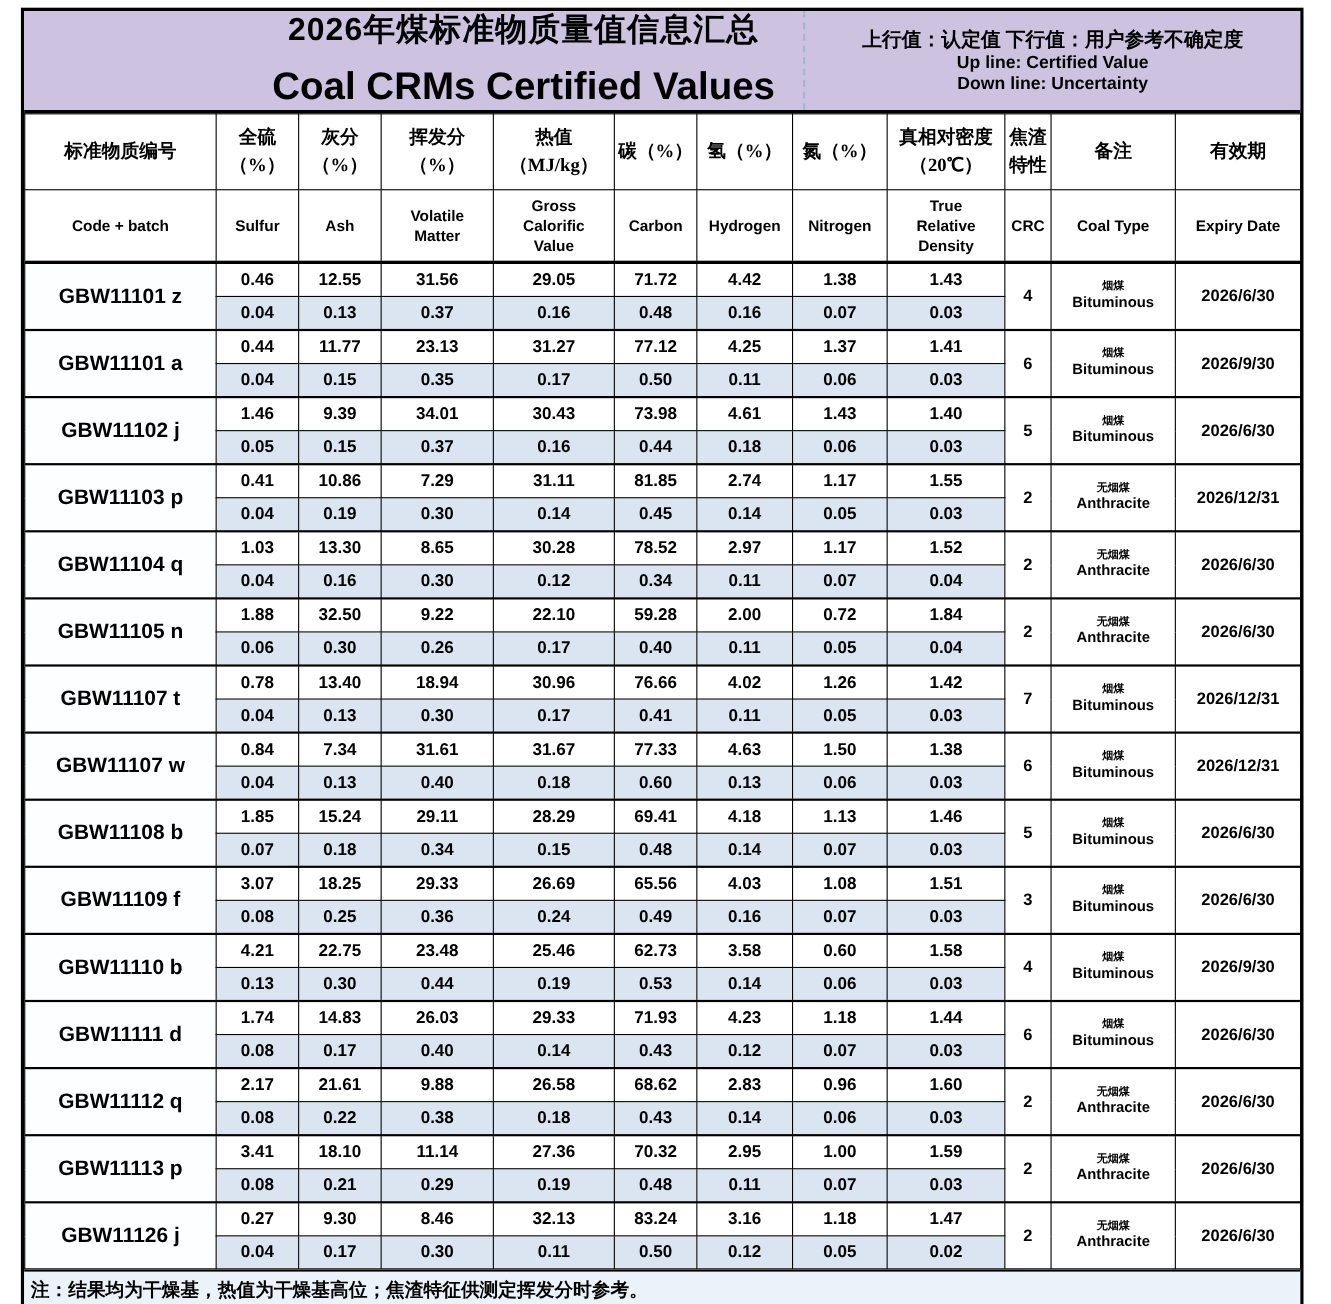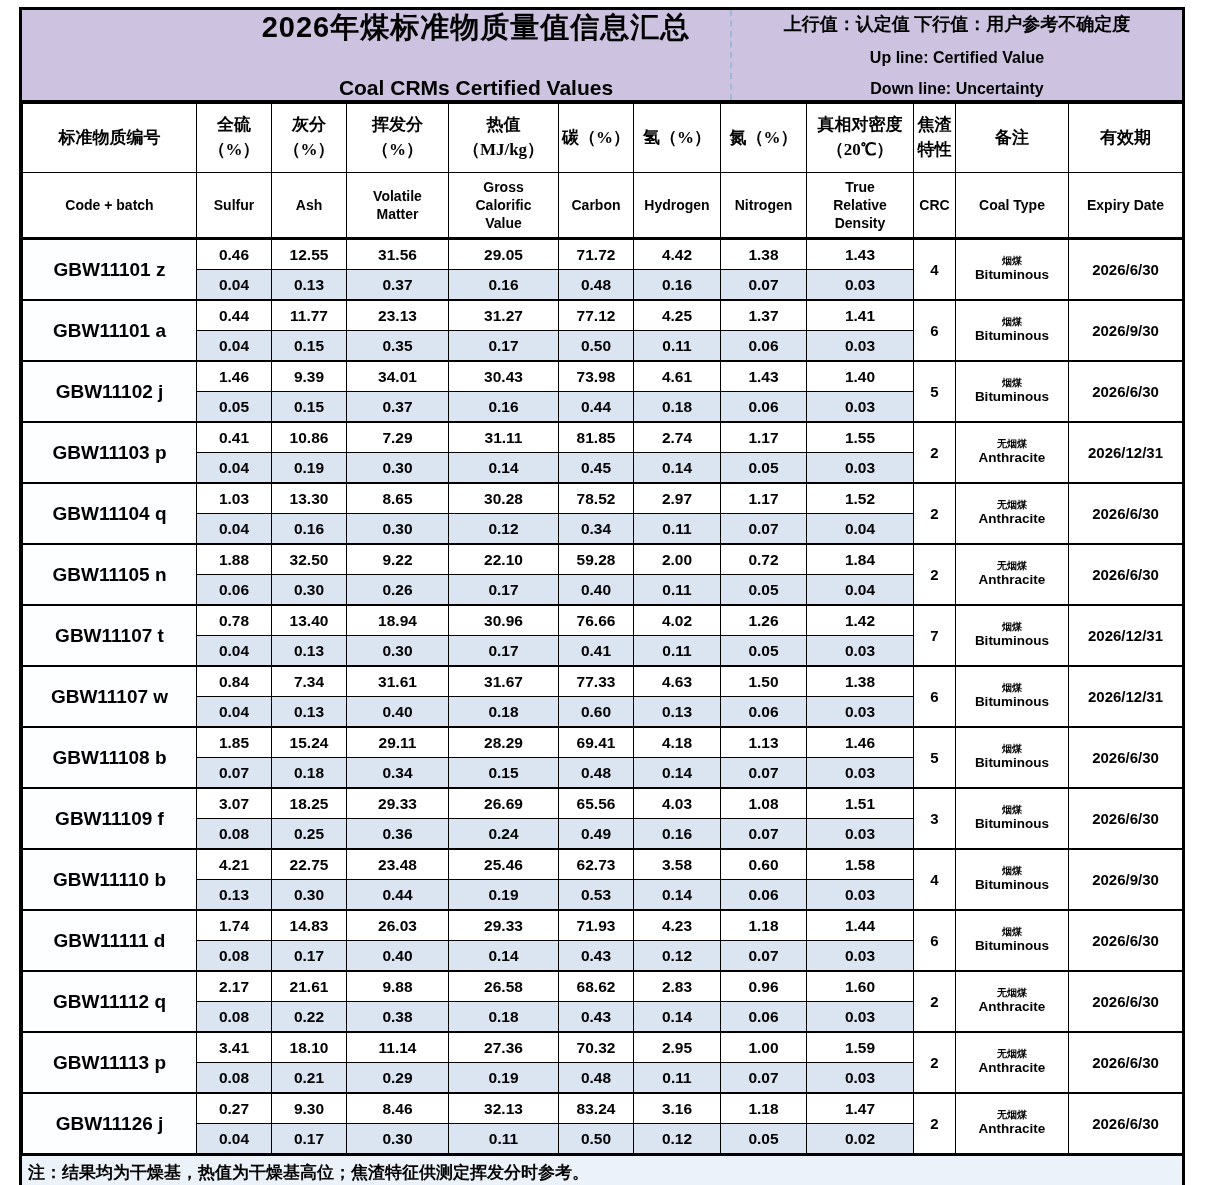--- a/index.html
+++ b/index.html
@@ -24,28 +24,28 @@
     width: 710px;
     box-sizing: border-box;
     padding-left: 200px;
     display: flex;
     flex-direction: column;
     justify-content: space-between;
     align-items: center;
     border-right: 2px dashed #9db7d5;
   }
   .title-cn { font-size: 29px; font-weight: bold; letter-spacing: 1px; line-height: 1.2; white-space: nowrap; }
-  .title-en { font-size: 21px; font-weight: bold; line-height: 1.2; white-space: nowrap; }
+  .title-en { font-size: 35px; font-weight: bold; line-height: 1.2; white-space: nowrap; }
   .band-legend {
     flex: 1;
     display: flex;
     flex-direction: column;
     justify-content: center;
     align-items: center;
-    gap: 13px;
+    gap: 1px;
   }
   .legend-cn { font-size: 18px; font-weight: bold; font-family: "Liberation Serif", serif; white-space: nowrap; }
   .legend-en { font-size: 16px; font-weight: bold; white-space: nowrap; }
   
   table { border-collapse: collapse; width: 1160px; table-layout: fixed; }
   th, td {
     border: 1px solid #000;
     text-align: center;
     vertical-align: middle;
     padding: 0;

